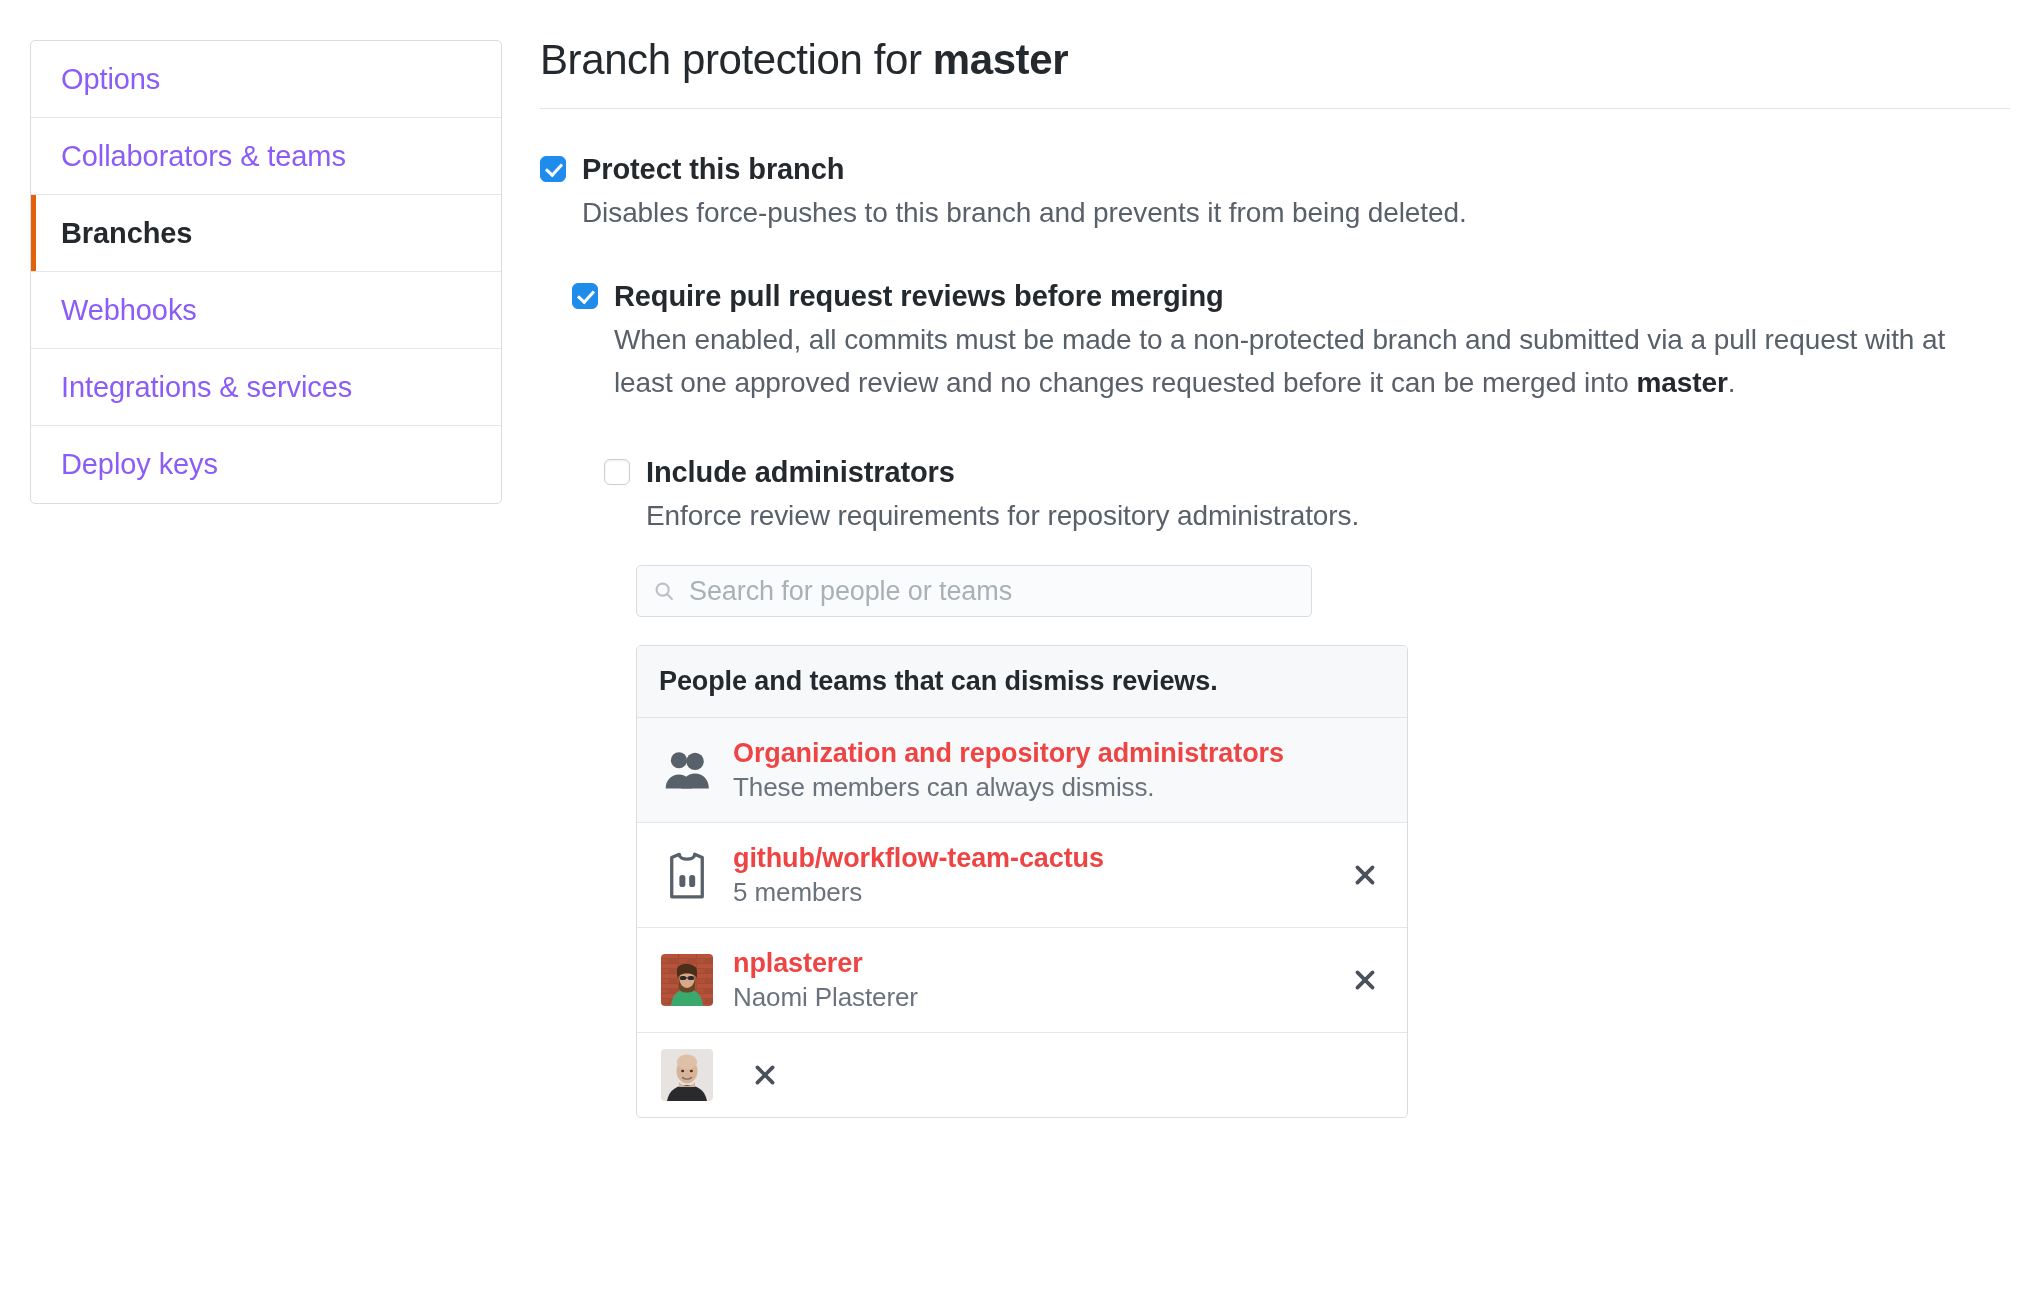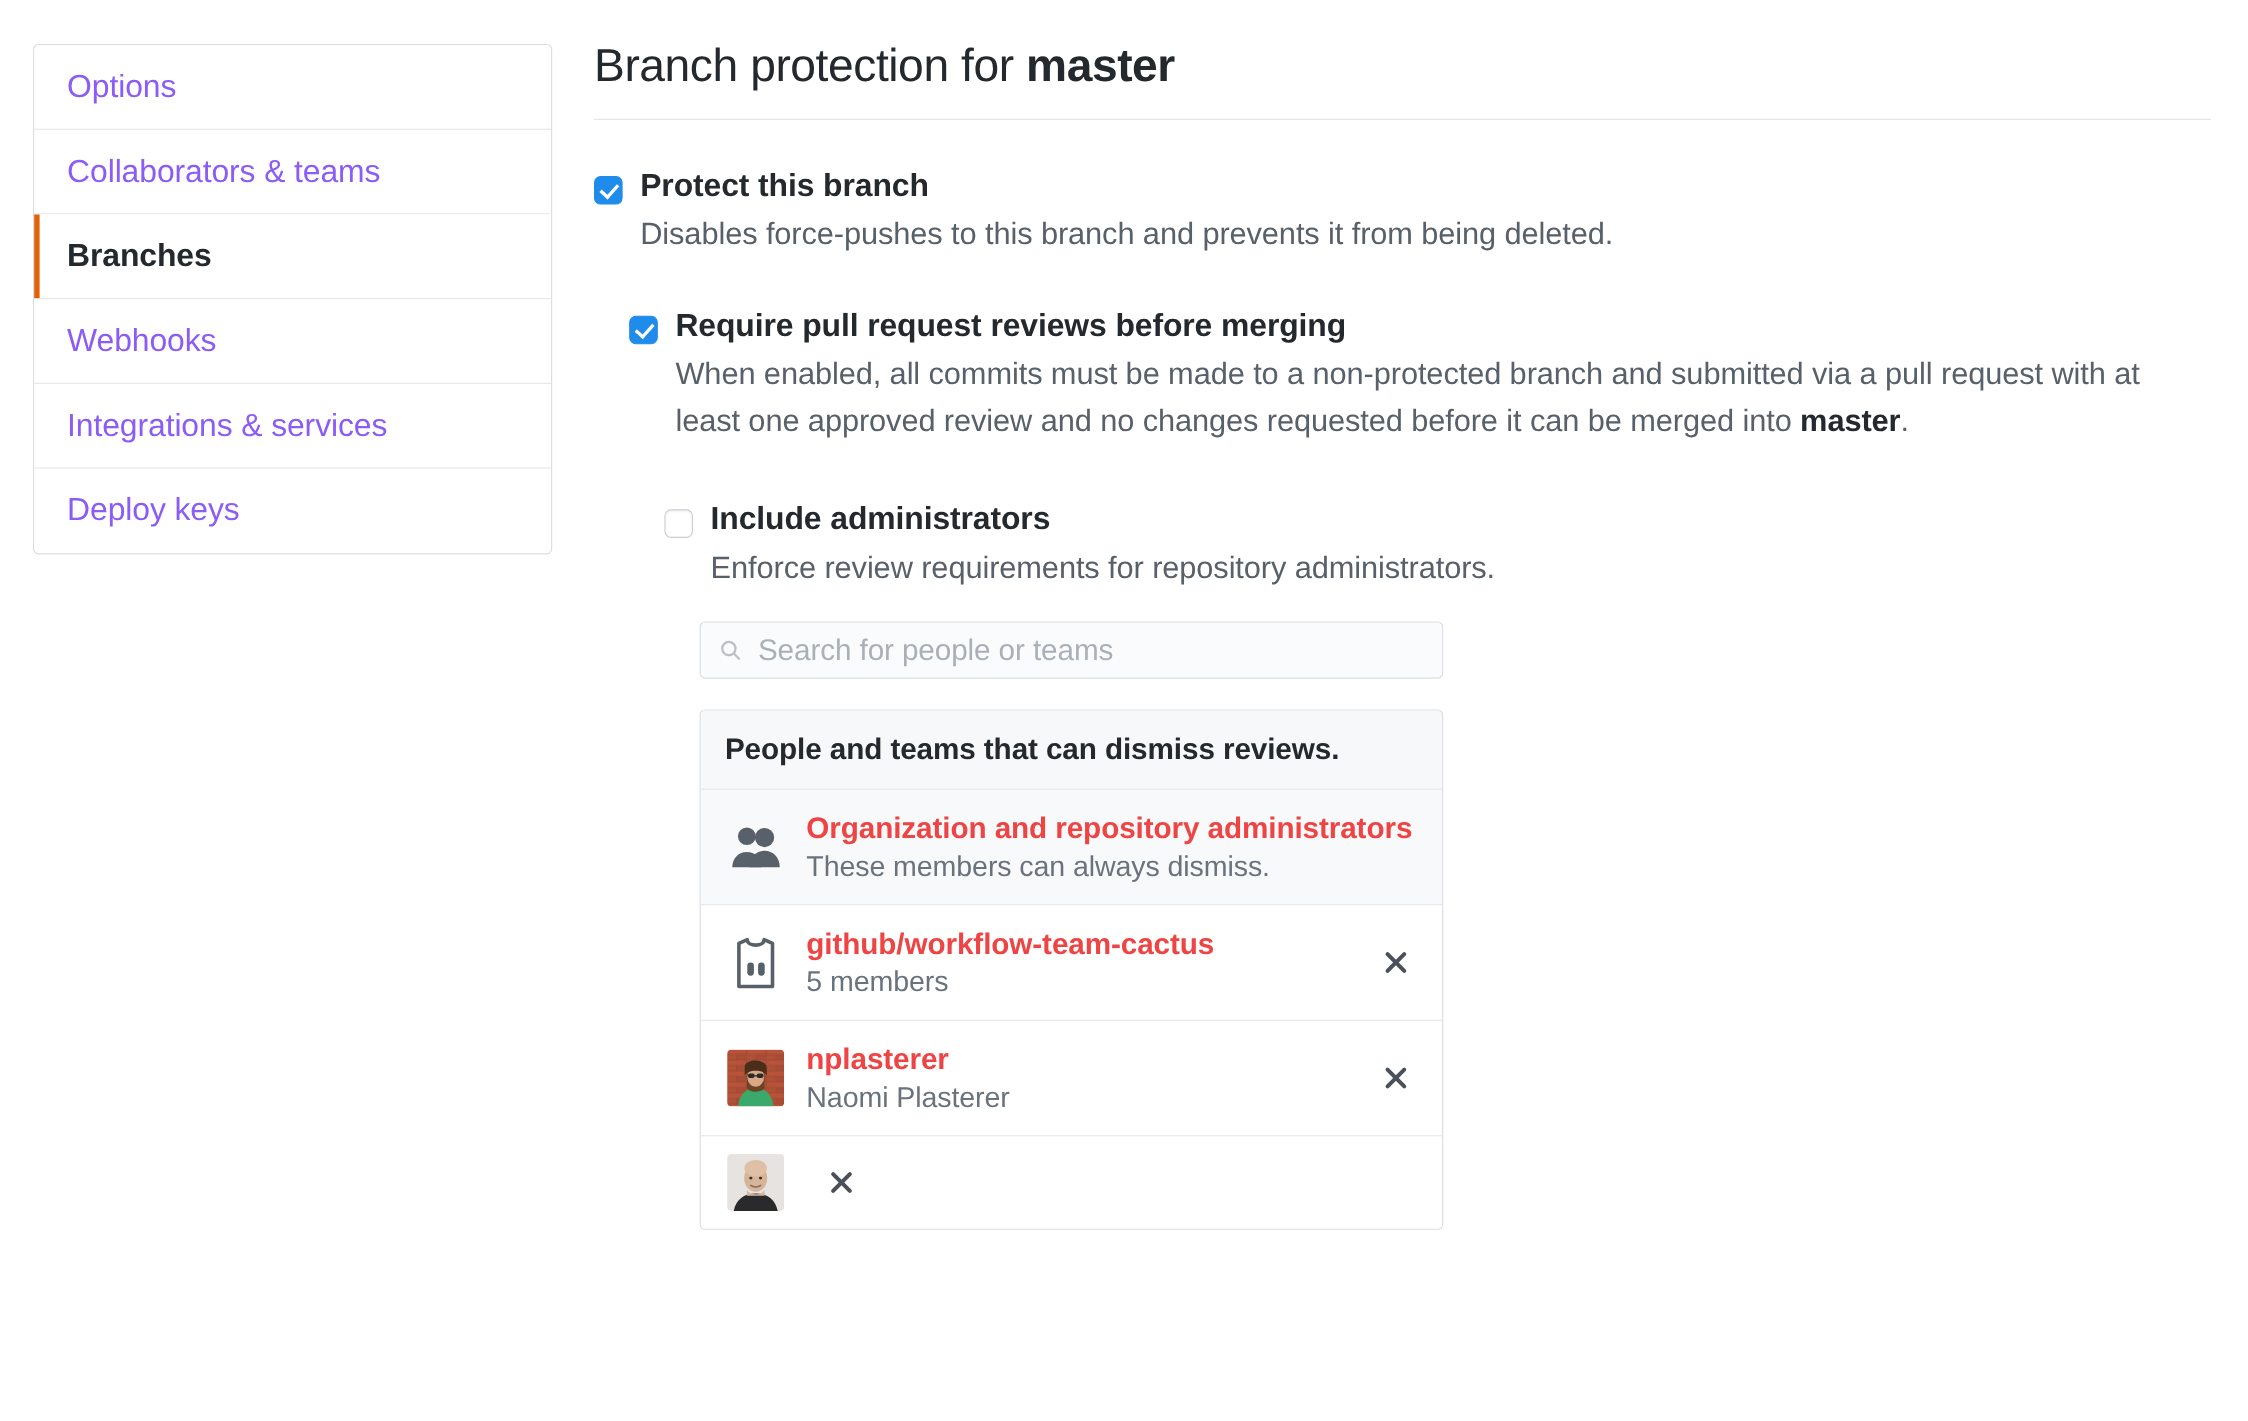--- a/index.html
+++ b/index.html
@@ -78,21 +78,21 @@
     height: 1px;
     background: #e1e4e8;
     width: 100%;
     margin-bottom: 40px;
   }
 
   
   .cb-row { position: relative; }
   .cb-head {
     display: flex;
-    align-items: center;
+    align-items: flex-start;
   }
   .cb {
     flex: 0 0 auto;
     width: 26px;
     height: 26px;
     border-radius: 6px;
     margin-top: 7px;
     margin-right: 16px;
     position: relative;
     cursor: pointer;
@@ -169,21 +169,21 @@
     color: #24292e;
     width: 100%;
     letter-spacing: -0.1px;
   }
   .search-input::placeholder { color: #a9b0b7; }
 
   
   .listbox {
     margin-left: 96px;
     margin-top: 28px;
-    width: 676px;
+    width: 772px;
     border: 1px solid #d9dde2;
     border-radius: 5px;
     overflow: hidden;
     background: #ffffff;
   }
   .list-header {
     background: #f6f8fa;
     border-bottom: 1px solid #e1e4e8;
     padding: 20px 22px;
     font-size: 27px;

